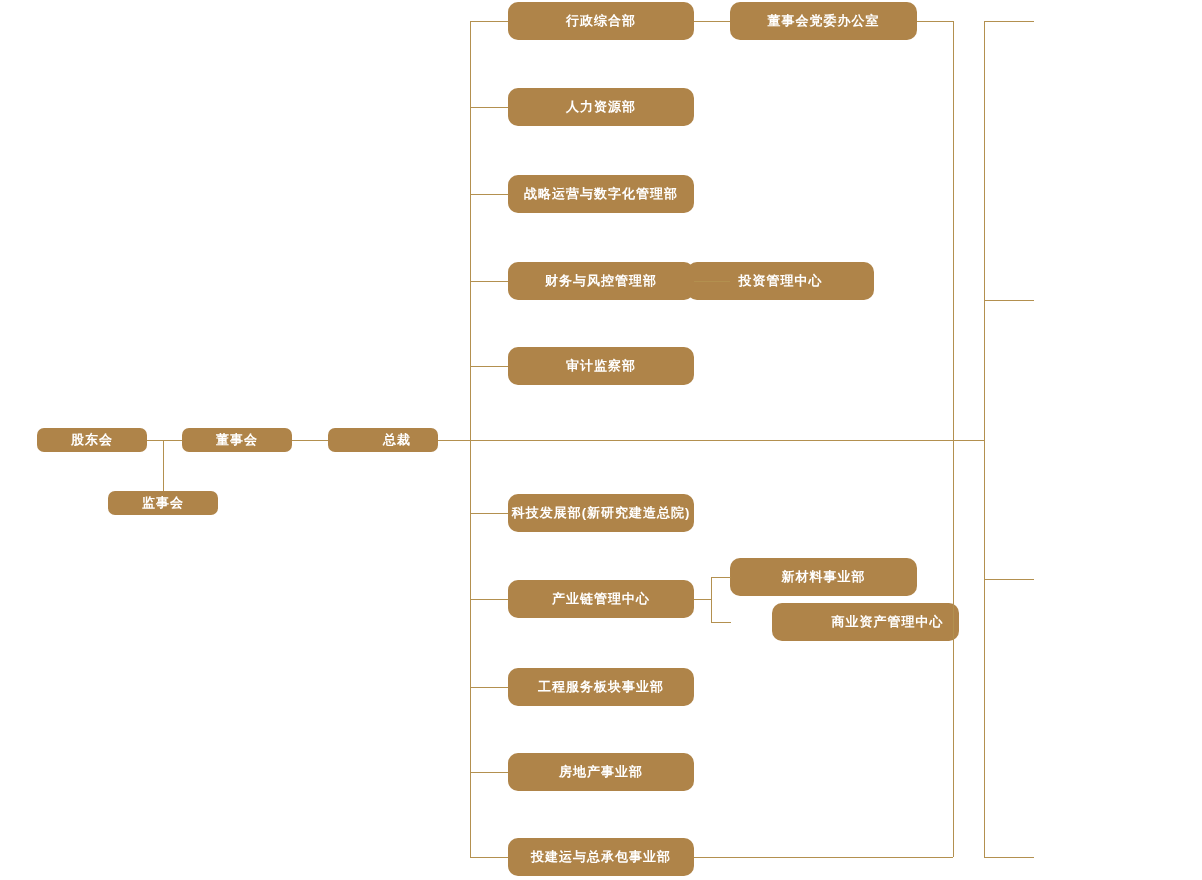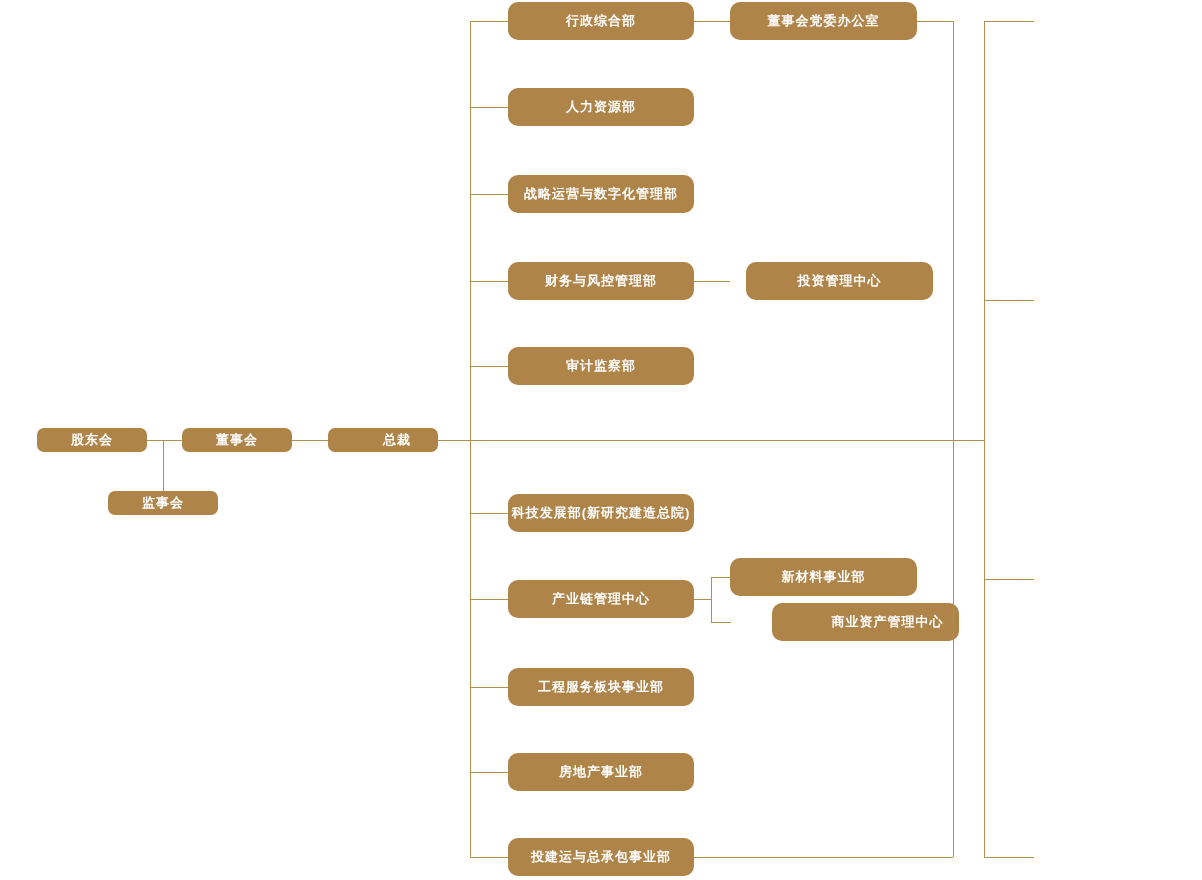--- a/index.html
+++ b/index.html
@@ -47,21 +47,21 @@
   <div class="node" style="left:508px;top:175px;">战略运营与数字化管理部</div>
   <div class="node" style="left:508px;top:262px;">财务与风控管理部</div>
   <div class="node" style="left:508px;top:347px;text-align:center;">审计监察部</div>
   <div class="node" style="left:508px;top:494px;">科技发展部(新研究建造总院)</div>
   <div class="node" style="left:508px;top:580px;">产业链管理中心</div>
   <div class="node" style="left:508px;top:668px;">工程服务板块事业部</div>
   <div class="node" style="left:508px;top:753px;">房地产事业部</div>
   <div class="node" style="left:508px;top:838px;">投建运与总承包事业部</div>
 
   <div class="node rt" style="left:730px;top:2px;">董事会党委办公室</div>
-  <div class="node rt" style="left:746px;top:262px;">投资管理中心</div>
+  <div class="node rt" style="left:687px;top:262px;">投资管理中心</div>
   <div class="node rt" style="left:730px;top:558px;font-family:Liberation Mono, monospace;">新材料事业部</div>
   <div class="node rt" style="left:772px;top:603px;padding-left:44px;">商业资产管理中心</div>
 
   <div class="hl" style="left:147px;top:440px;width:35px;"></div>
   <div class="hl" style="left:292px;top:440px;width:36px;"></div>
   <div class="vl" style="left:163px;top:440px;height:51px;"></div>
 
   <div class="hl" style="left:438px;top:440px;width:546px;"></div>
 
   <div class="vl" style="left:470px;top:21px;height:836px;"></div>

